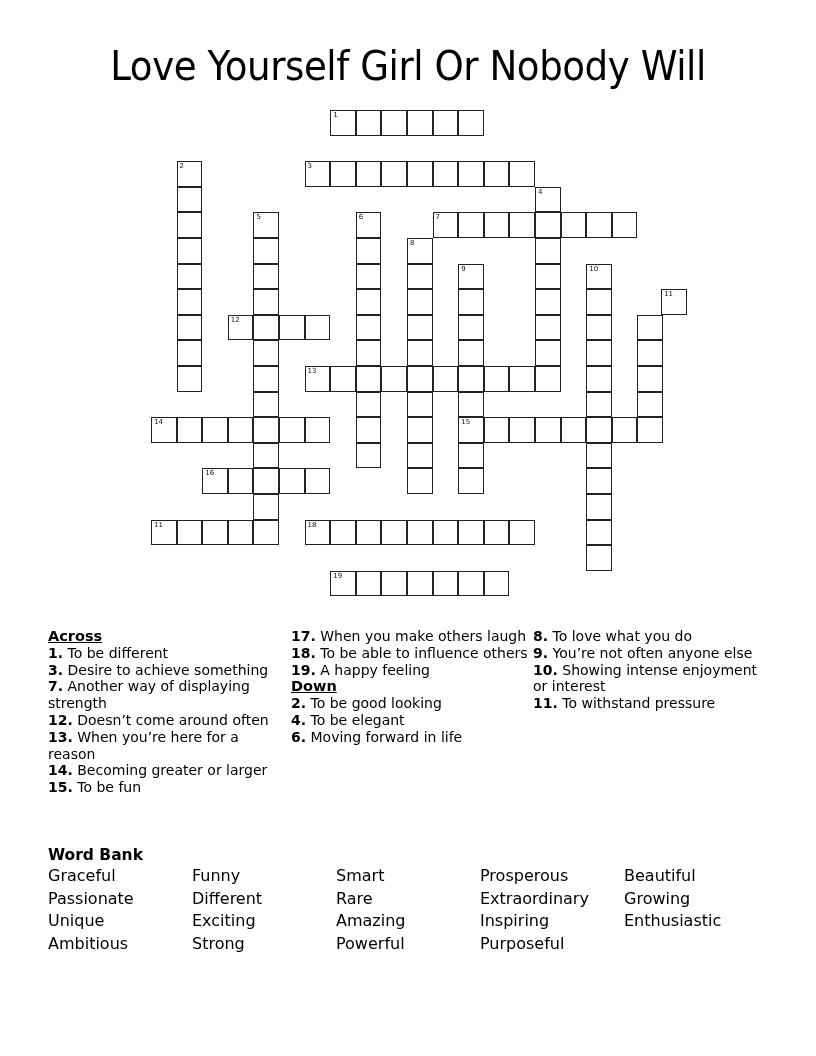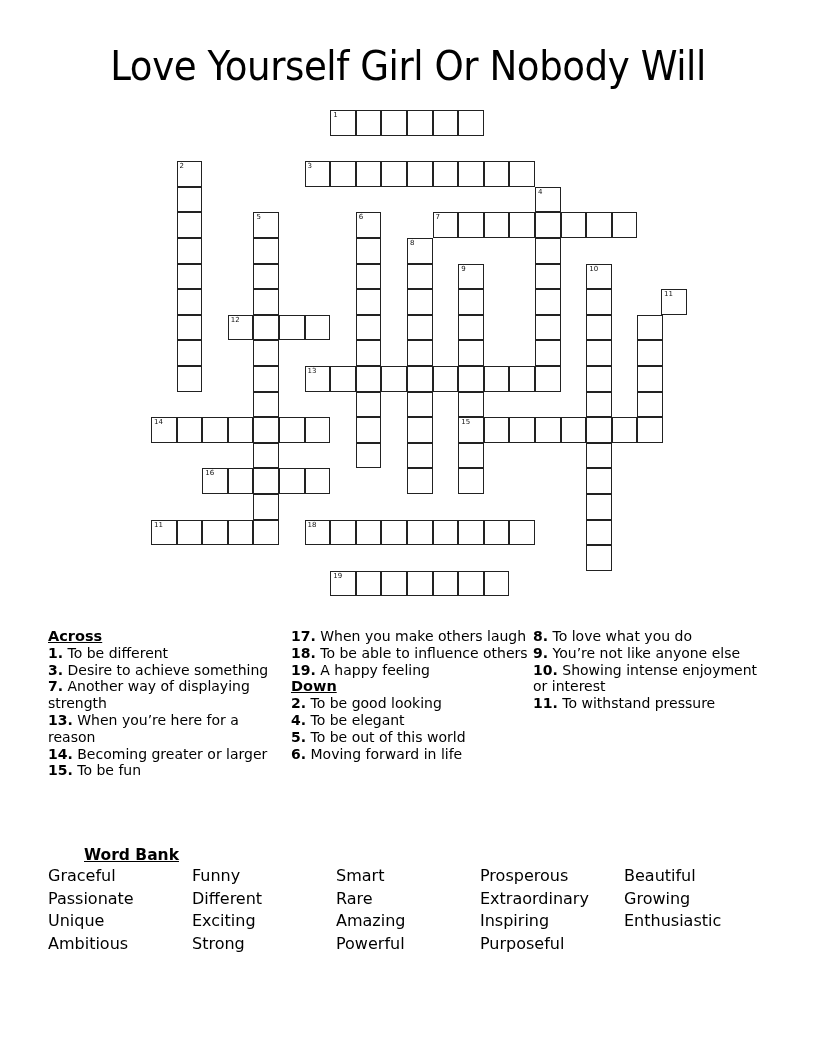--- a/index.html
+++ b/index.html
@@ -14,21 +14,21 @@
   .cell .num { position: absolute; left: 2px; top: 0px; font-size: 7px;
                font-family: "DejaVu Sans", sans-serif; line-height: 9px; color: #111; }
   .clues { position: absolute; top: 628px; font-size: 14px; line-height: 16.8px; }
   .clues .head { text-decoration: underline; font-weight: bold; font-size: 14.5px; }
   .clues .clue b { font-weight: bold; }
   .col1 { left: 48px; width: 236px; }
   .col2 { left: 291px; width: 238px; }
   .col3 { left: 533px; width: 240px; }
   .clue { margin: 0; }
   .wordbank { position: absolute; left: 48px; top: 845px; width: 740px; }
-  .wordbank .head { text-decoration: underline; font-weight: bold; font-size: 15.5px; line-height: 20px; margin-left: 36px; }
+  .wordbank .head { font-weight: bold; font-size: 15.5px; line-height: 20px; }
   .wb-grid { display: grid; grid-template-columns: 144px 144px 144px 144px 144px;
              font-size: 16px; line-height: 22.6px; }
 </style>
 </head>
 <body>
 
 <div class="title">Love Yourself Girl Or Nobody Will</div>
 
 <div class="grid" id="grid">
     <div class="cell" style="left: 330.2px; top: 110px;">
@@ -212,39 +212,39 @@
     <div class="cell" style="left: 432.6px; top: 570.8px;"></div>
     <div class="cell" style="left: 458.2px; top: 570.8px;"></div>
     <div class="cell" style="left: 483.8px; top: 570.8px;"></div>
   </div>
 
 <div class="clues col1">
   <div class="head">Across</div>
   <div class="clue"><b>1.</b> <span>To be different</span></div>
   <div class="clue"><b>3.</b> <span>Desire to achieve something</span></div>
   <div class="clue"><b>7.</b> <span>Another way of displaying strength</span></div>
+  <div class="clue"><b>12.</b> <span>Doesn’t come around often</span></div>
   <div class="clue"><b>13.</b> <span>When you’re here for a reason</span></div>
   <div class="clue"><b>14.</b> <span>Becoming greater or larger</span></div>
   <div class="clue"><b>15.</b> <span>To be fun</span></div>
 </div>
 
 <div class="clues col2">
   <div class="clue"><b>17.</b> <span>When you make others laugh</span></div>
   <div class="clue"><b>18.</b> <span>To be able to influence others</span></div>
   <div class="clue"><b>19.</b> <span>A happy feeling</span></div>
   <div class="head">Down</div>
   <div class="clue"><b>2.</b> <span>To be good looking</span></div>
   <div class="clue"><b>4.</b> <span>To be elegant</span></div>
-  <div class="clue"><b>5.</b> <span>To be out of this world</span></div>
   <div class="clue"><b>6.</b> <span>Moving forward in life</span></div>
 </div>
 
 <div class="clues col3">
   <div class="clue"><b>8.</b> <span>To love what you do</span></div>
-  <div class="clue"><b>9.</b> <span>You’re not like anyone else</span></div>
+  <div class="clue"><b>9.</b> <span>You’re not often anyone else</span></div>
   <div class="clue"><b>10.</b> <span>Showing intense enjoyment or interest</span></div>
   <div class="clue"><b>11.</b> <span>To withstand pressure</span></div>
 </div>
 
 <div class="wordbank">
   <div class="head">Word Bank</div>
   <div class="wb-grid">
     <span>Graceful</span>
     <span>Funny</span>
     <span>Smart</span>

